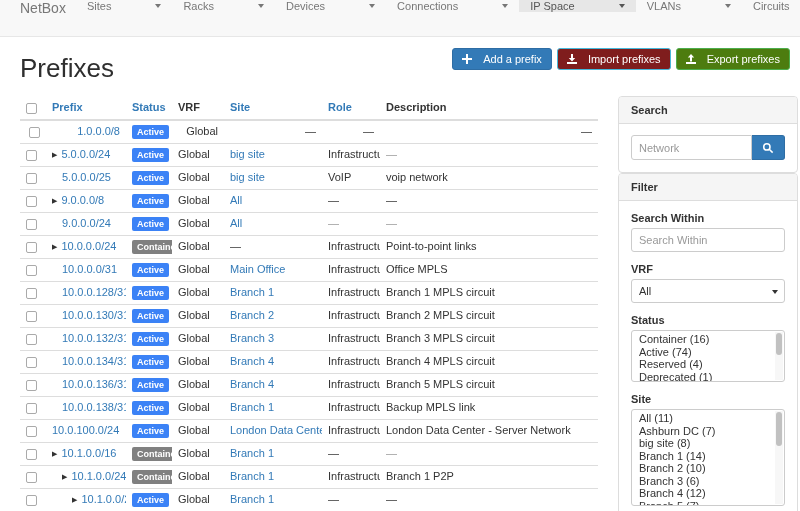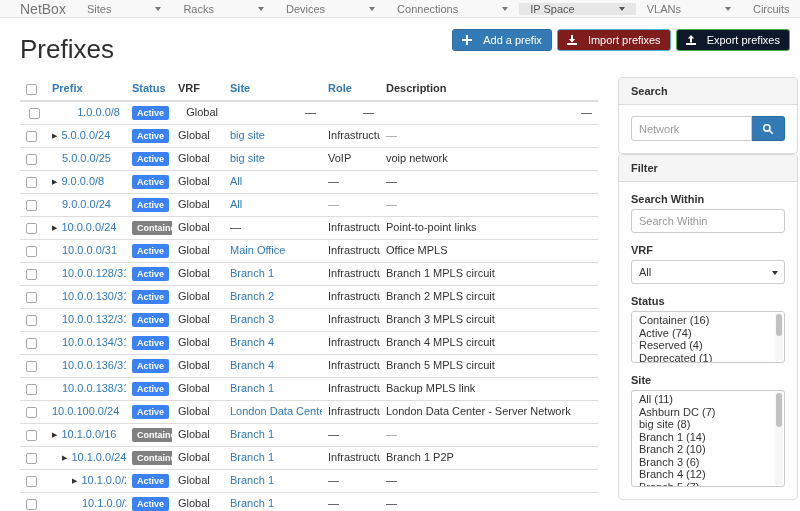--- a/index.html
+++ b/index.html
@@ -1,41 +1,41 @@
 <!DOCTYPE html>
 <html><head>
 <meta charset="utf-8">
 <style>
   * { margin:0; padding:0; box-sizing:border-box; }
   html,body { width:800px; height:511px; overflow:hidden; background:#fff;
     font-family:"Liberation Sans", sans-serif; color:#333; }
 
   
-  .navbar { height:18px; background:#f8f8f8; border-bottom:1px solid #e7e7e7;
-    display:flex; align-items:center; padding:0 8px; }
+  .navbar { height:37px; background:#f8f8f8; border-bottom:1px solid #e7e7e7;
+    display:flex; align-items:flex-start; padding:0 8px; }
   .brand { color:#777; font-size:14px; display:flex; align-items:center; padding:0 10px 0 12px; cursor:pointer; }
   .nav-list { display:flex; list-style:none; align-items:stretch; }
   .nav-item { display:flex; align-items:center; padding:0 11px; color:#777; font-size:11px; cursor:pointer; white-space:nowrap;gap:40px; }
   .nav-item.active { background:#e7e7e7; color:#555; }
   .caret { display:inline-block; width:0; height:0; border-left:3.5px solid transparent;
     border-right:3.5px solid transparent; border-top:4px solid currentColor; margin-left:4px; }
   .nav-right { margin-left:auto; display:flex; align-items:stretch; }
   .nav-right .nav-item { gap:4px; }
   .nav-ico { width:11px; height:11px; display:inline-block; }
   .nav-ico svg { width:11px; height:11px; display:block; }
 
   
   .page { padding:8px 10px 0 20px; position:relative; }
   .toolbar { position:absolute; top:11px; right:10px; display:flex; gap:5px; }
   .btn { border-radius:3px; color:#fff; font-size:11px; padding:4px 9px; display:flex;
     align-items:center; gap:11px; cursor:pointer; border:1px solid transparent; line-height:12px; }
   .btn svg { width:10px; height:10px; display:block; }
   .btn-primary { background:#337ab7; border-color:#2e6da4; }
   .btn-info    { background:#7f1d1d; border-color:#46b8da; }
-  .btn-success { background:#0f172a; border-color:#4cae4c; }
+  .btn-success { background:#4d7c0f; border-color:#4cae4c; }
   .page-title { font-size:26px; font-weight:400; color:#2e2e2e; margin:8px 0 12px; }
 
   .cols { display:flex; gap:20px; align-items:flex-start; }
   .main { width:578px; flex:none; }
   .side { width:180px; flex:none; }
 
   
   table { border-collapse:collapse; width:100%; font-size:11px; table-layout:fixed; }
   th { text-align:left; padding:5px 6px; border-bottom:2px solid #ddd; font-size:11px; }
   th.sortable a { color:#337ab7; text-decoration:none; font-weight:bold; cursor:pointer; }

